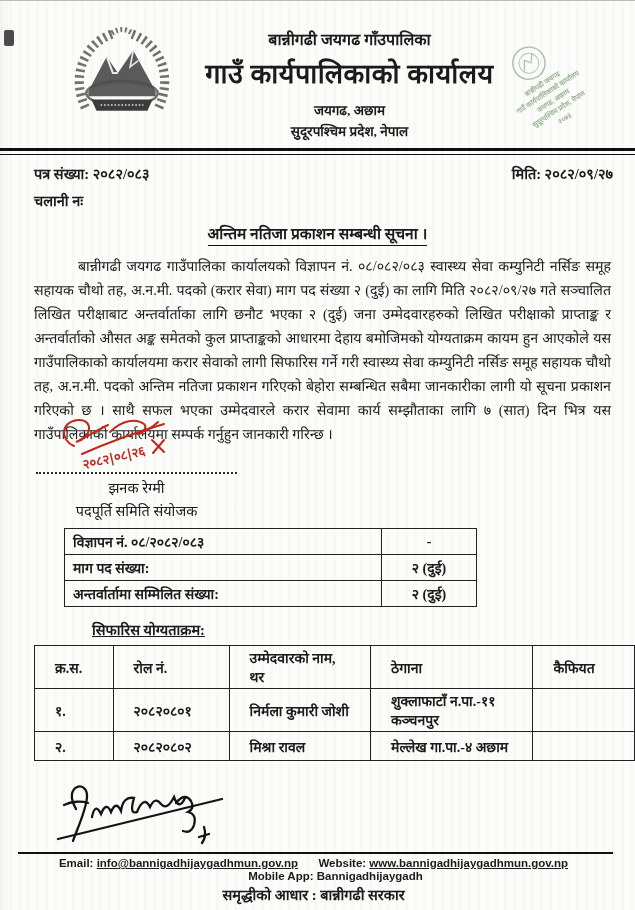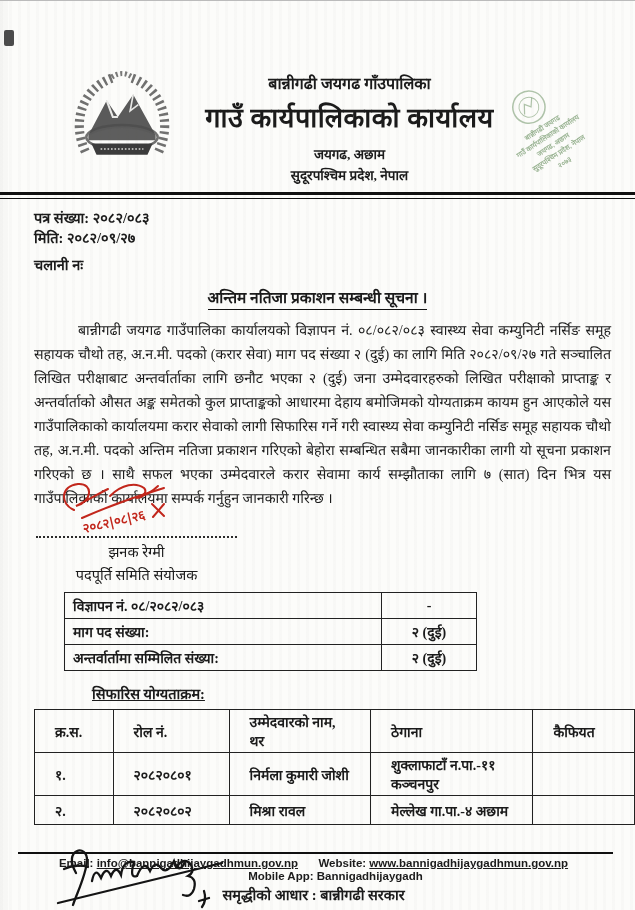--- a/index.html
+++ b/index.html
@@ -12,40 +12,40 @@
       repeating-linear-gradient(90deg, rgba(120,120,120,0.03) 0 3px, rgba(0,0,0,0) 3px 9px),
       #fcfcfa;
     color:#1b1b1b;
     font-family:"Liberation Serif","DejaVu Serif",serif;
     overflow:hidden;
     box-shadow:inset 0 1px 0 #bbb;
   }
   .scan-artifact{position:absolute;left:4px;top:30px;width:10px;height:16px;background:#2d2d2d;border-radius:2px;opacity:.85;}
 
   
-  .header{display:flex;align-items:flex-start;padding:26px 20px 6px 70px;position:relative;margin-top:44px;}
+  .header{display:flex;align-items:flex-start;padding:26px 20px 6px 70px;position:relative;}
   .emblem{width:104px;height:104px;flex:0 0 auto;filter:blur(.3px);opacity:.92;}
   .header-center{flex:1;text-align:center;padding-right:90px;}
   .muni-line{font-size:16px;font-weight:700;margin-top:2px;}
   .office-line{font-size:27px;font-weight:700;margin-top:4px;letter-spacing:.5px;}
   .addr1{font-size:13.5px;font-weight:700;margin-top:10px;}
   .addr2{font-size:13.5px;font-weight:700;margin-top:3px;}
   .stamp-green{
     position:absolute;right:26px;top:40px;width:132px;
     transform:rotate(-33deg);
     color:rgba(98,138,88,.62);
     text-align:center;font-size:7px;line-height:1.45;font-weight:700;
   }
   .stamp-green .stamp-circle{display:block;margin:0 auto 1px auto;opacity:.8;}
 
   .rule-double{height:3px;border-top:3px solid #101010;border-bottom:1.5px solid #101010;margin-top:2px;}
 
   
   .meta{padding:8px 22px 0 34px;font-size:14.5px;font-weight:700;}
-  .meta-row{display:flex;justify-content:space-between;flex-direction:column;}
+  .meta-row{display:flex;justify-content:space-between;}
   .dispatch{margin-top:7px;}
 
   
   .title-wrap{text-align:center;margin-top:12px;}
   .doc-title{display:inline-block;font-size:15.5px;font-weight:700;border-bottom:1.8px solid #111;padding-bottom:1px;}
 
   
   .body-par{margin:8px 24px 0 34px;font-size:14.2px;line-height:24px;text-align:justify;text-indent:44px;}
 
   

